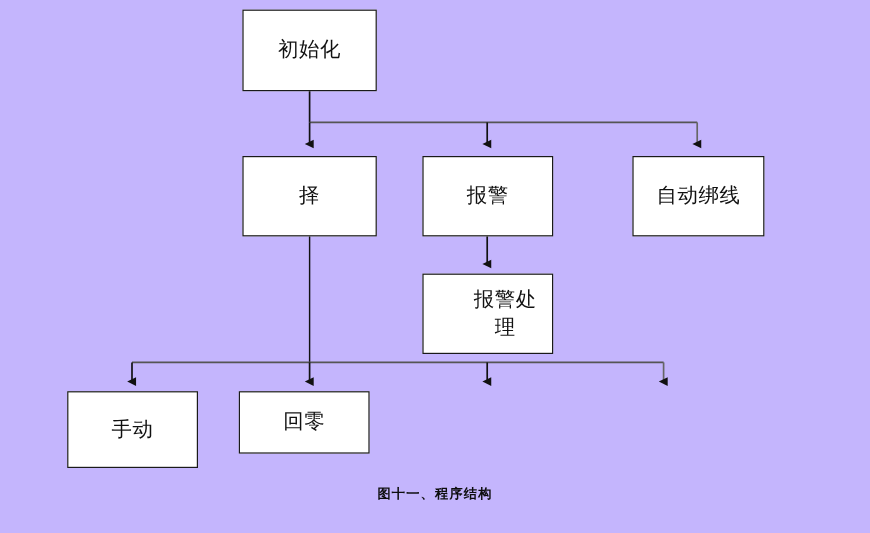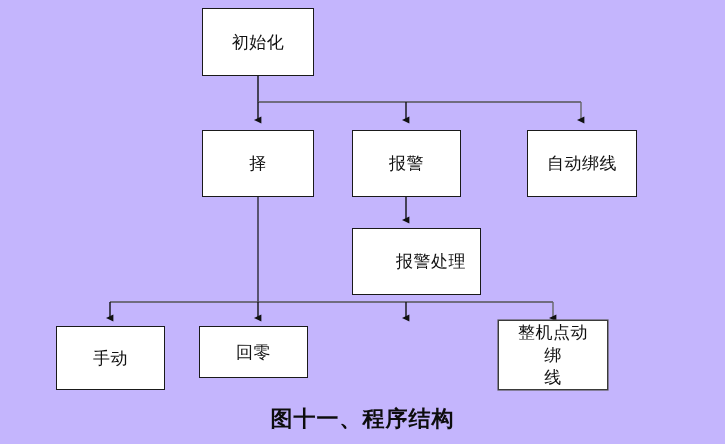--- a/index.html
+++ b/index.html
@@ -47,21 +47,21 @@
     border-color: #3a3a3a;
     border-width: 1px;
     box-shadow: 0 0 0 0.6px #5a5a5a;
   }
   .caption {
     position: absolute;
     left: 0;
     top: 404px;
     width: 725px;
     text-align: center;
-    font-size: 22px;
+    font-size: 11px;
     font-weight: bold;
     color: #0d0d0d;
     letter-spacing: 1px;
     font-family: "DejaVu Sans", "Liberation Sans", sans-serif;
   }
 </style>
 </head>
 <body>
 
 <div id="canvas">
@@ -106,35 +106,29 @@
   </div>
 
   <div class="node" style="left:352px; top:130px; width:109px; height:67px;">
     <span>报警</span>
   </div>
 
   <div class="node" style="left:527px; top:130px; width:110px; height:67px;">
     <span>自动绑线</span>
   </div>
 
-  <div class="node" style="left:352px; top:228px; width:129px; height:67px;padding-left:29px;">
+  <div class="node" style="left:352px; top:228px; width:109px; height:67px;padding-left:29px;">
     <span>报警处理</span>
   </div>
 
   <div class="node" style="left:56px; top:326px; width:109px; height:64px;text-align:center;">
     <span>手动</span>
   </div>
 
   <div class="node" style="left:199px; top:326px; width:109px; height:52px;">
     <span>回零</span>
   </div>
 
 
-  <div class="node thick" style="left:498px; top:320px; width:110px; height:70px;">
-    <span>
-      <span>整机点动绑</span>
-      <span>线</span>
-    </span>
-  </div>
 
   <div class="caption">图十一、程序结构</div>
 
 </div>
 
 </body></html>

